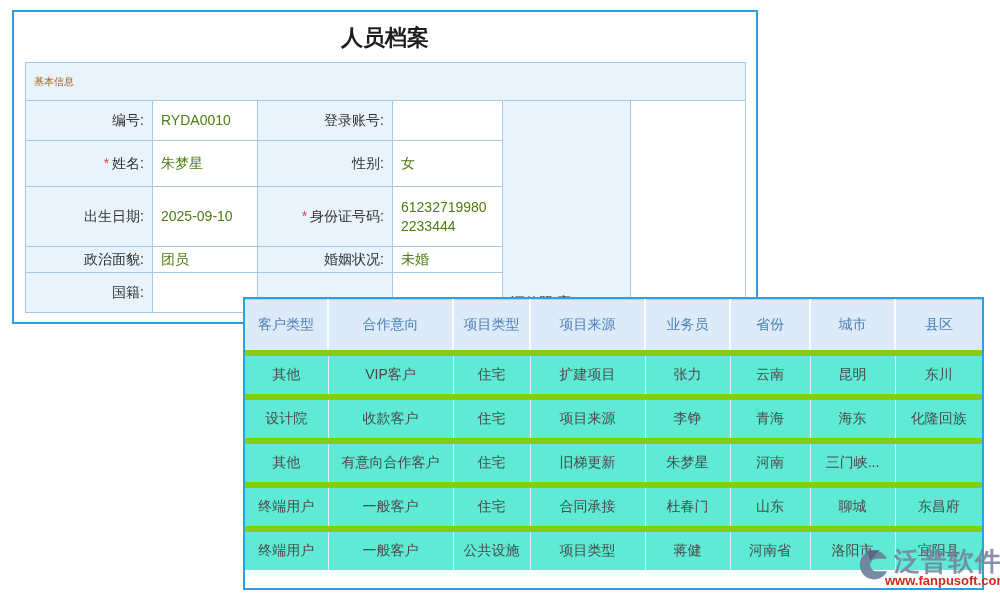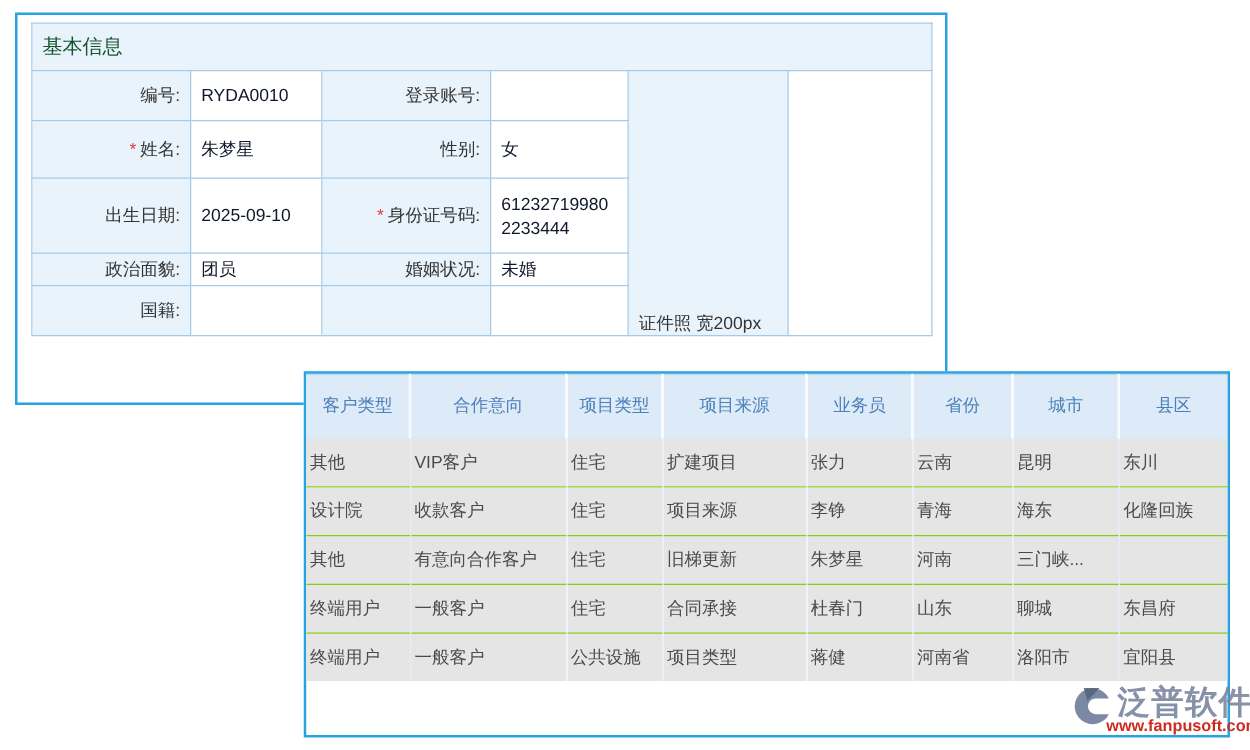--- a/index.html
+++ b/index.html
@@ -20,27 +20,27 @@
   #personnel-panel .panel-title{font-size:22px;line-height:36px;margin-top:8px;}
   table.info-table{
     border-collapse:collapse;table-layout:fixed;width:720px;
     margin:6px 0 0 11px;font-size:14px;
   }
   table.info-table td{
     border:1px solid #a6c9e6;padding:0 8px;box-sizing:border-box;
     overflow:hidden;
   }
   td.section-bar{
-    background:#e9f3fb;height:38px;padding-left:10px;color:#14532d;
-    text-align:left;font-size:16px;
+    background:#e9f3fb;height:38px;padding-left:10px;color:#a16207;
+    text-align:left;font-size:10px;
   }
   td.f-label{
     background:#e9f3fb;text-align:right;color:#333;white-space:nowrap;
   }
-  td.f-value{background:#ffffff;text-align:left;color:#0f172a;word-break:break-all;line-height:19px;}
+  td.f-value{background:#ffffff;text-align:left;color:#4d7c0f;word-break:break-all;line-height:19px;}
   tr.r1{height:40px;} tr.r2{height:46px;} tr.r3{height:60px;}
   tr.r4{height:26px;} tr.r5{height:40px;}
   td.photo-cell{
     background:#e9f3fb;vertical-align:bottom;text-align:left;
     padding:0 4px 28px 8px;color:#333;
   }
   td.side-cell{background:#ffffff;}
   .req{color:#e23b3b;margin-right:3px;font-size:14px;}
   
   #customer-panel{left:243px;top:297px;width:741px;height:293px;z-index:2;}
@@ -48,22 +48,22 @@
   table.cust-table{
     border-collapse:collapse;table-layout:fixed;width:737px;font-size:14px;
   }
   table.cust-table th{
     background:#ddebf9;color:#4d80b8;font-weight:normal;height:50px;
     border-left:2px solid #f7fbfe;border-top:1px solid #b9d3ea;
     border-bottom:1px solid #cfe3f4;padding:0 2px;overflow:hidden;white-space:nowrap;
   }
   table.cust-table th:first-child{border-left:none;}
   table.cust-table td{
-    height:38px;text-align:left;color:#4b4b4b;background:#e5e5e5;
-    border-left:1px solid #e2edf8;border-top:1px solid #84cc16;
+    height:38px;text-align:center;color:#4b4b4b;background:#5eead4;
+    border-left:1px solid #e2edf8;border-top:6px solid #84cc16;
     padding:0 3px;overflow:hidden;white-space:nowrap;text-overflow:ellipsis;
   }
   table.cust-table td:first-child{border-left:none;}
   td.salesperson{color:#3d8be0;cursor:pointer;}
   
   #watermark{
     position:absolute;left:858px;top:542px;width:140px;height:48px;
     z-index:3;pointer-events:none;
   }
   #watermark .wm-logo{position:absolute;left:0;top:5px;width:30px;height:36px;}
@@ -73,20 +73,21 @@
   }
   #watermark .wm-url{
     position:absolute;left:27px;top:31px;font-size:13px;font-weight:bold;
     color:#ce2a1f;white-space:nowrap;
   }
 </style>
 </head>
 <body>
 
 <div class="panel" id="personnel-panel">
+  <div class="panel-title">人员档案</div>
   <table class="info-table">
     <colgroup>
       <col style="width:127px">
         <col style="width:105px">
         <col style="width:135px">
       <col style="width:110px">
         <col style="width:128px">
         <col style="width:115px">
     </colgroup>
     <tbody>

